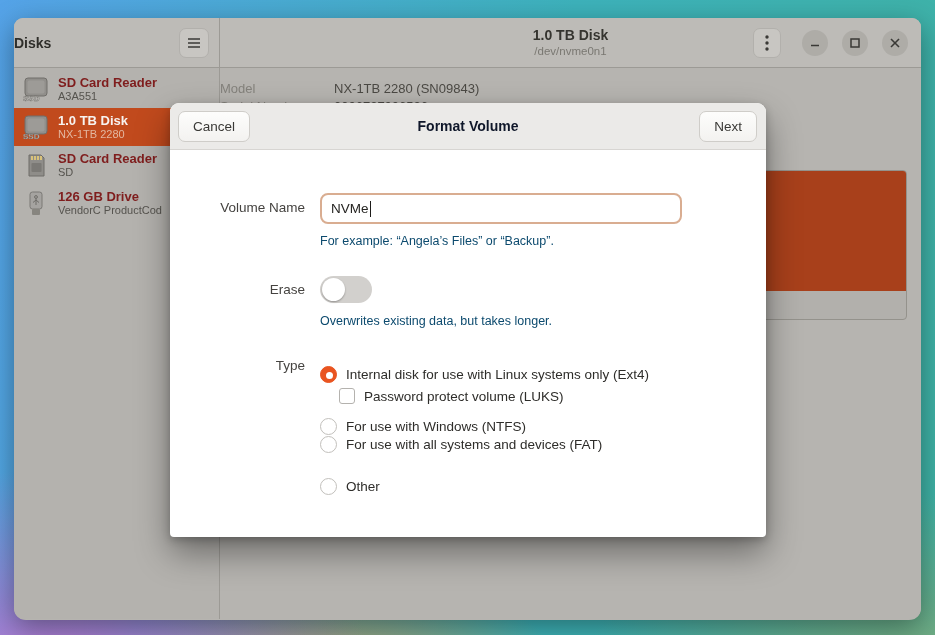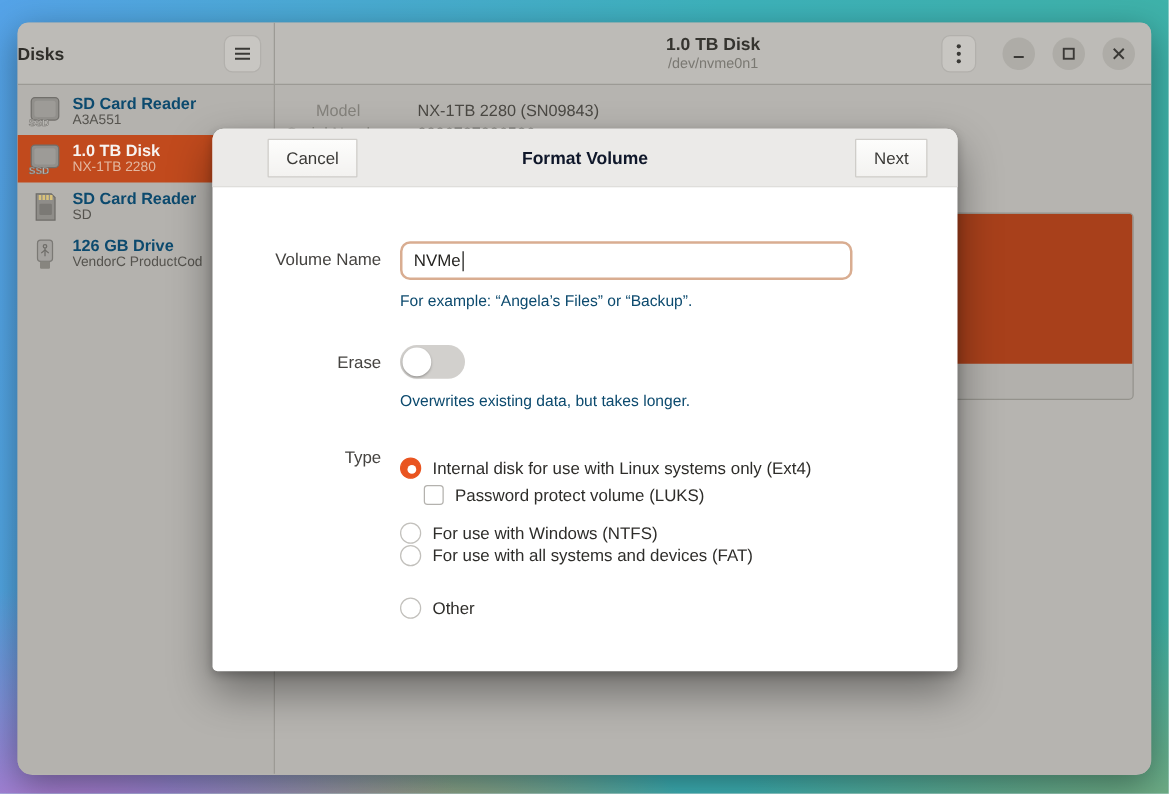--- a/index.html
+++ b/index.html
@@ -42,57 +42,57 @@
     background:#aeaca7; border:none; display:flex; align-items:center; justify-content:center; cursor:pointer;
   }
   .btn-min { right:93px; } .btn-max { right:53px; } .btn-close { right:13px; }
 
   .window-body { display:flex; height:551px; }
 
   
   .sidebar { width:206px; border-right:1px solid #9c9a95; background:#b4b2ae; padding-top:2px; }
   .side-row { display:flex; align-items:center; height:38px; padding-left:7px; cursor:pointer; }
   .side-row .texts { margin-left:7px; overflow:hidden; white-space:nowrap; }
-  .side-title { font-size:13px; font-weight:bold; color:#0c4a6e; line-height:1.2; }
+  .side-title { font-size:13px; font-weight:bold; color:#7f1d1d; line-height:1.2; }
   .side-sub { font-size:11px; color:#55534e; line-height:1.2; }
   .side-row.selected { background:#c14a1d; }
   .side-row.selected .side-title { color:#f7f3f0; }
   .side-row.selected .side-sub { color:#e3b7a0; }
   .drive-icon { width:30px; height:30px; flex:0 0 30px; position:relative; }
 
   
   .content { position:relative; flex:1; background:#b6b4b0; }
   .info-row { position:absolute; left:0; display:flex; font-size:13px; }
-  .info-label { width:101px; text-align:center; color:#84827c; }
+  .info-label { width:101px; text-align:left; color:#84827c; }
   .info-value { margin-left:13px; color:#4b4944; }
   .row-model { top:13px; }
   .row-serial { top:31px; }
   .volumes {
     position:absolute; left:17px; top:102px; width:670px; height:150px;
     border:1px solid #94928c; border-radius:4px; background:#b2b0ac; overflow:hidden;
   }
   .volume-selected { height:120px; background:#a8401b; }
 
   
   .dialog {
     position:absolute; left:170px; top:103px; width:596px; height:434px;
     background:#ffffff; border-radius:9px 9px 4px 4px;
     box-shadow:0 16px 34px rgba(0,0,0,.4), 0 3px 8px rgba(0,0,0,.22);
   }
   .dialog-header {
     position:relative; height:47px; background:#ebeae8; border-bottom:1px solid #d7d5d2;
     border-radius:9px 9px 0 0; display:flex; align-items:center;
   }
   .dlg-btn {
-    position:absolute; top:8px; height:31px; border:1px solid #cfcdc9; border-radius:1px;
+    position:absolute; top:8px; height:31px; border:1px solid #cfcdc9; border-radius:7px;
     background:linear-gradient(#fdfdfc,#f3f2f0); font-size:13.5px; color:#3a3936;
-    font-family:inherit; cursor:pointer; padding:0 14px;margin-left:36px;
+    font-family:inherit; cursor:pointer; padding:0 14px;
   }
   .btn-cancel { left:8px; }
-  .btn-next { right:24px;text-align:center; }
+  .btn-next { right:9px;text-align:center; }
   .dialog-title { width:100%; text-align:center; font-size:14px; font-weight:bold; color:#0f172a; }
 
   .dlg-label { position:absolute; left:0; width:135px; text-align:right; font-size:13.5px; color:#454340; }
   .hint { position:absolute; left:150px; font-size:12.5px; color:#0c4a6e; }
 
   .name-field {
     position:absolute; left:150px; top:90px; width:362px; height:31px;
     background:#fff; border:2px solid #d9ad91; border-radius:8px;
     display:flex; align-items:center; padding-left:9px; font-size:13.5px; color:#262522; cursor:text;
   }

